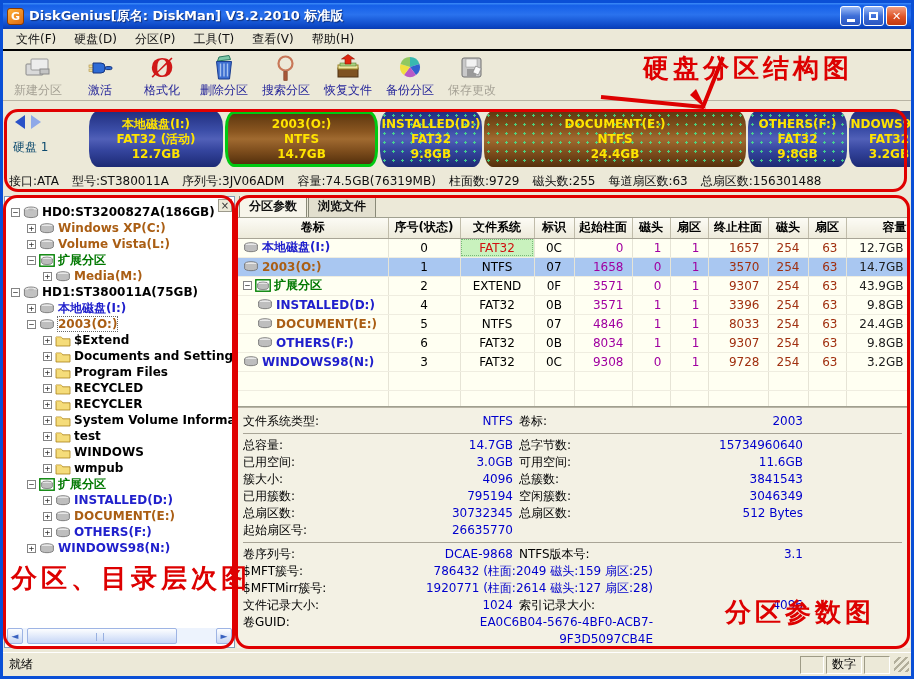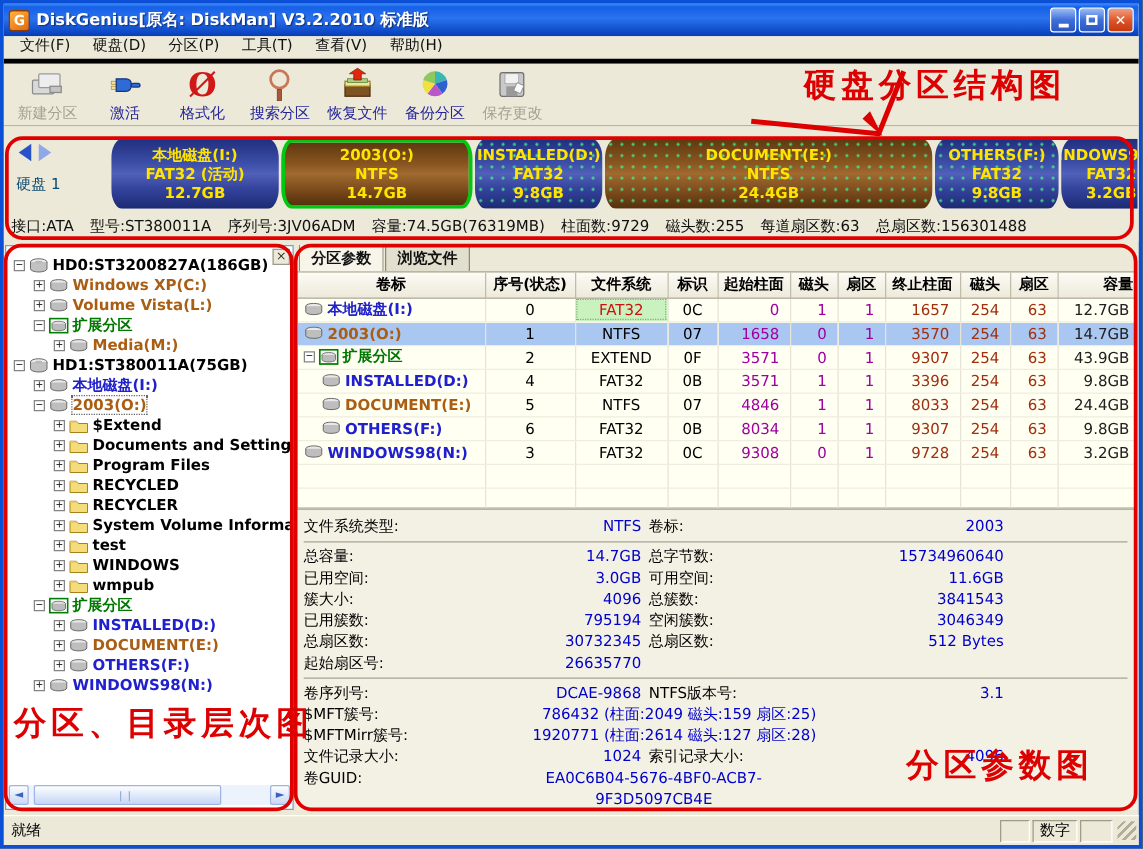--- a/index.html
+++ b/index.html
@@ -13,22 +13,22 @@
   .app-icon{width:17px;height:17px;border-radius:3px;background:linear-gradient(145deg,#FFB23C,#E06A10);
     border:1px solid #8A3A00;color:#fff;font-size:11px;font-weight:bold;display:flex;align-items:center;justify-content:center;margin-right:5px;}
   .title-text{flex:1;white-space:nowrap;overflow:hidden;text-shadow:1px 1px 1px #10307A;}
   .winbtn{width:21px;height:20px;margin-left:2px;border:1px solid #fff;border-radius:3px;
     background:linear-gradient(180deg,#9CBCF8 0%,#3E6FD8 50%,#2A55C0 100%);color:#fff;
     display:flex;align-items:center;justify-content:center;font-weight:bold;font-size:11px;cursor:default;}
   .winbtn.close{background:linear-gradient(180deg,#F29E7E 0%,#DD5226 55%,#C23A10 100%);}
   .g-min{display:block;width:8px;height:3px;background:#fff;margin-top:9px;}
   .g-max{display:block;width:9px;height:8px;border:2px solid #fff;}
   
-  .menubar{position:absolute;left:0;top:26px;right:0;height:22px;display:flex;align-items:flex-end;
-    padding:0 4px;background:#ECE9D8;border-bottom:4px solid #000000;}
+  .menubar{position:absolute;left:0;top:26px;right:0;height:22px;display:flex;align-items:flex-start;
+    padding:0 4px;background:#ECE9D8;border-bottom:2px solid #000000;}
   .menu-item{padding:2px 9px;color:#111;}
   
   .toolbar{position:absolute;left:0;top:48px;right:0;height:50px;display:flex;align-items:flex-start;
     padding:2px 4px;background:#ECE9D8;border-bottom:1px solid #B8B4A4;}
   .tbtn{width:62px;display:flex;flex-direction:column;align-items:center;padding-top:1px;}
   .tbtn .ticon{width:30px;height:28px;display:flex;align-items:center;justify-content:center;}
   .tbtn .tlabel{font-size:12px;color:#26269A;white-space:nowrap;}
   .tbtn.disabled .tlabel{color:#A5A195;}
   
   .diskpanel{position:absolute;left:0;top:98px;right:0;height:92px;background:#ECE9D8;}
@@ -95,21 +95,21 @@
   .c-num{text-align:center;} .c-fs{text-align:center;} .c-id{text-align:center;}
   .c-start{color:#A000A0;text-align:right;padding-right:8px!important;}
   .c-end{color:#A03010;text-align:right;padding-right:8px!important;}
   .c-cap{color:#202020;text-align:right;padding-right:6px!important;}
   .fs-active{background:#C9F2BE;color:#D01010;outline:1px dotted #78B878;outline-offset:-2px;}
   
   .details{position:absolute;left:0;top:211px;right:0;bottom:0;background:#F3F1E4;border-top:1px solid #B8B4A4;
     padding:5px 8px 0 6px;color:#000;}
   .drow{display:grid;grid-template-columns:150px 120px 140px 150px 1fr;line-height:17px;}
   .dl{color:#000;} .dv{color:#0000CC;text-align:right;}
-  .dv.wide{grid-column:2/4;} .dv.center{grid-column:2/4;text-align:center;}
+  .dv.wide{grid-column:2/4;} .dv.center{grid-column:2/4;text-align:right;}
   .dsep{height:1px;background:#A8A496;margin:3px 0;}
   
   .statusbar{position:absolute;left:0;right:0;bottom:0;height:24px;background:#ECE9D8;border-top:1px solid #fff;
     display:flex;align-items:center;padding:2px 2px 2px 6px;}
   .sb-ready{flex:1;color:#000;}
   .sb-box{height:18px;border:1px solid;border-color:#9E9B87 #FFF #FFF #9E9B87;margin-left:2px;
     display:flex;align-items:center;justify-content:center;color:#000;}
   .sb-grip{width:15px;height:15px;margin-left:4px;
     background:repeating-linear-gradient(135deg,rgba(0,0,0,0) 0 3px,#B2AE9A 3px 5px);}
 </style>
@@ -163,20 +163,30 @@
         </span>
         <span class="tlabel">激活</span>
       </div>
       <div class="tbtn">
         <span class="ticon">
           <svg width="28" height="28" viewBox="0 0 28 28">
             <text x="14" y="23" font-size="26" font-weight="bold" fill="#D01818" text-anchor="middle" font-family="DejaVu Serif,serif">Ø</text>
           </svg>
         </span>
         <span class="tlabel">格式化</span>
+      </div>
+      <div class="tbtn">
+        <span class="ticon">
+          <svg width="28" height="28" viewBox="0 0 28 28">
+            <path d="M9 3 L19 1.5 L20.5 5.5 L7.5 7 Z" fill="#7CC8A8" stroke="#2A7860"></path>
+            <path d="M6.5 7.5 L21.5 7.5 L19.5 25 L8.5 25 Z" fill="#3E6FD0" stroke="#1A3C90"></path>
+            <path d="M10.5 9.5 v13 M14 9.5 v13 M17.5 9.5 v13" stroke="#A9C4F0" stroke-width="1.4" fill="none"></path>
+          </svg>
+        </span>
+        <span class="tlabel">删除分区</span>
       </div>
       <div class="tbtn">
         <span class="ticon">
           <svg width="28" height="28" viewBox="0 0 28 28">
             <circle cx="13.5" cy="9.5" r="7" fill="none" stroke="#C87858" stroke-width="2.2"></circle>
             <rect x="11.8" y="17.5" width="3.4" height="9" fill="#A85838" stroke="#7A3A20" stroke-width=".6"></rect>
           </svg>
         </span>
         <span class="tlabel">搜索分区</span>
       </div>

